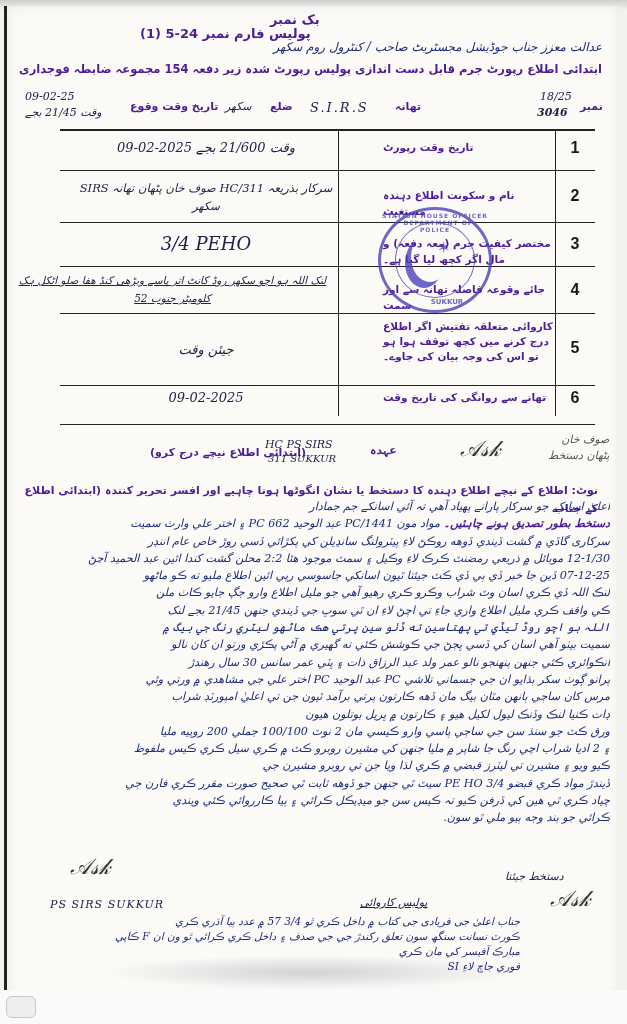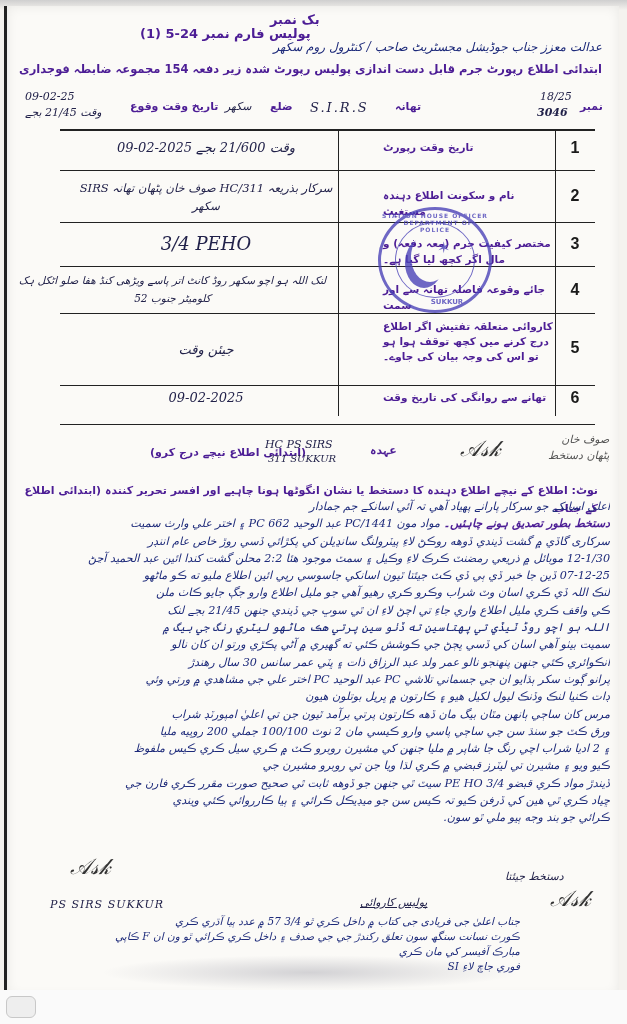--- a/index.html
+++ b/index.html
@@ -104,21 +104,21 @@
     <div class="num" style="top:8px;">2</div>
   </div>
 
   <div class="row" style="top:100px; height:34px;">
     <div class="value hand" style="font-size:18px; top:4px;">3/4 PEHO</div>
     <div class="label printed rtl" style="top:4px;">مختصر کیفیت جرم (معہ دفعہ) و مال اگر کچھ لیا گیا ہے۔</div>
     <div class="num" style="top:4px;">3</div>
   </div>
 
   <div class="row" style="top:140px; height:40px;">
-    <div class="value hand rtl" style="font-size:10.5px; left:-55px; width:335px;">لنک اللہ ہو اچو سکھر روڈ کانٹ اتر پاسے ویڑھی کنڈ ھفا صلو اٹکل ہک کلومیٹر جنوب 52</div>
+    <div class="value hand rtl" style="font-size:10.5px; left:-55px; width:335px;text-decoration:underline;">لنک اللہ ہو اچو سکھر روڈ کانٹ اتر پاسے ویڑھی کنڈ ھفا صلو اٹکل ہک کلومیٹر جنوب 52</div>
     <div class="label printed rtl" style="top:10px;">جائے وقوعہ فاصلہ تھانہ سے اور سمت</div>
     <div class="num" style="top:10px;">4</div>
   </div>
 
   <div class="row" style="top:188px; height:60px;">
     <div class="value hand rtl" style="top:22px;">جیئن وقت</div>
     <div class="label printed rtl" style="line-height:15px;">کاروائی متعلقہ تفتیش اگر اطلاع درج کرنے میں کچھ توقف ہوا ہو تو اس کی وجہ بیان کی جاوے۔</div>
     <div class="num" style="top:20px;">5</div>
   </div>
 
@@ -162,22 +162,22 @@
   <p><span class="printed">دستخط بطور تصدیق ہونے چاہئیں۔</span> <span>مواد مون PC/1441 عبد الوحید PC 662 ۽ اختر علي وارث سميت</span></p>
   <p>سرکاری گاڏي ۾ گشت ڏيندي ڏوهه روڪڻ لاءِ پيٽرولنگ سانڍيلن کي پکڙائي ڏسي روڙ خاص عام اننڊر</p>
   <p>12-1/30 موبائل ۾ ذريعي رمضنٽ ڪرڪ لاءِ وڪيل ۽ سمٽ موجود هئا 2:2 محلن گشت کندا ائين عبد الحميد آڃڻ</p>
   <p>07-12-25 ڏين جا خبر ڏي ٻي ڏي ڪٽ جيئتا ٿيون اسانکي جاسوسي رپي ائين اطلاع مليو ته ڪو ماڻهو</p>
   <p>لنڪ اللہ ڏي ڪري اسان وٽ شراب وڪرو ڪري رهيو آهي جو مليل اطلاع وارو جڳ جايو ڪاٺ ملن</p>
   <p>ڪي واقف ڪري مليل اطلاع واري جاءِ تي اچڻ لاءِ ان ٿي سوڀ جي ڏيندي جنهن 21/45 بجے لنک</p>
   <p>اللہ ہو اچو روڈ ٽيڏي تي پهتاسين ته ڏٺو سين پرتي هڪ ماڻهو ليٽري رنگ جي بيگ ۾</p>
   <p>سميت بيٺو آهي اسان کي ڏسي ڀڄڻ جي ڪوشش ڪئي ته گهيري ۾ آڻي پڪڙي ورتو ان کان نالو</p>
   <p>انڪوائري ڪئي جنهن پنهنجو نالو عمر ولد عبد الرزاق ذات ۽ ڀٽي عمر سانس 30 سال رهندڙ</p>
   <p>پرانو ڳوٺ سکر ٻڌايو ان جي جسماني تلاشي PC عبد الوحید PC اختر علي جي مشاهدي ۾ ورتي وئي</p>
+  <p>مرس کان ساڄي ٻانهن مٿان بيگ مان ڏهه ڪارتون پرتي برآمد ٿيون جن تي اعليٰ امپورٽڊ شراب</p>
   <p>ڊات ڪنيا لنڪ وڏنڪ ليول لکيل هيو ۽ ڪارتون ۾ ڀريل بوتلون هيون</p>
-  <p>مرس کان ساڄي ٻانهن مٿان بيگ مان ڏهه ڪارتون پرتي برآمد ٿيون جن تي اعليٰ امپورٽڊ شراب</p>
   <p>ورق ڪٽ جو سنڌ سن جي ساڄي پاسي وارو ڪيسي مان 2 نوٽ 100/100 جملي 200 روپيه مليا</p>
   <p>۽ 2 اديا شراب اچي رنگ جا شاپر ۾ مليا جنهن کي مشيرن روبرو ڪٽ ۾ ڪري سيل ڪري ڪيس ملفوظ</p>
   <p>ڪيو ويو ۽ مشيرن تي ليٽرز قبضي ۾ ڪري لڌا ويا جن تي روبرو مشيرن جي</p>
   <p>ڏيندڙ مواد ڪري قبضو 3/4 PE HO سيٽ ٿي جنهن جو ڏوهه ثابت ٿي صحيح صورت مقرر ڪري فارن جي</p>
   <p>ڇياد ڪري ٿي هين کي ڏرفن ڪيو تہ ڪيس سن جو ميڊيڪل ڪرائي ۽ ٻيا ڪارروائي ڪئي ويندي</p>
   <p>ڪرائي جو بند وجه ٻيو ملي ٿو سون.</p>
 </div>
 
 <div class="footer">
   <div class="sig-scribble" style="left:60px; top:-8px;">𝒜𝓈𝓀</div>

